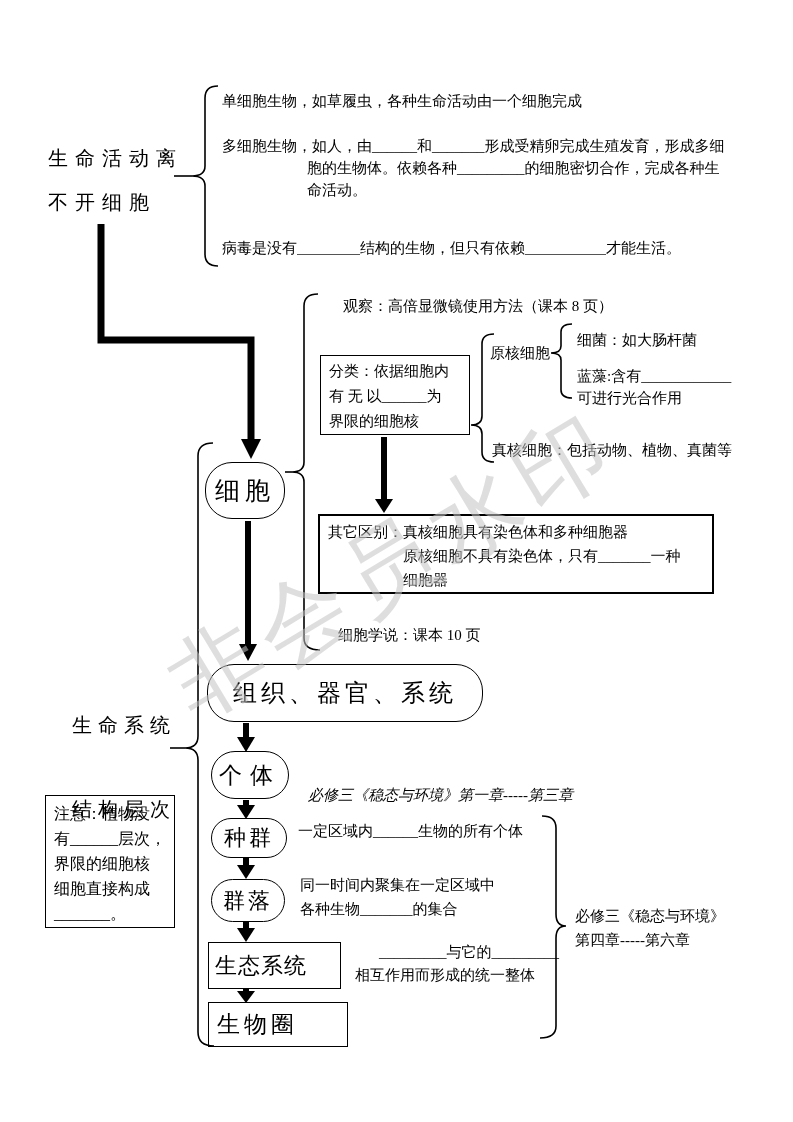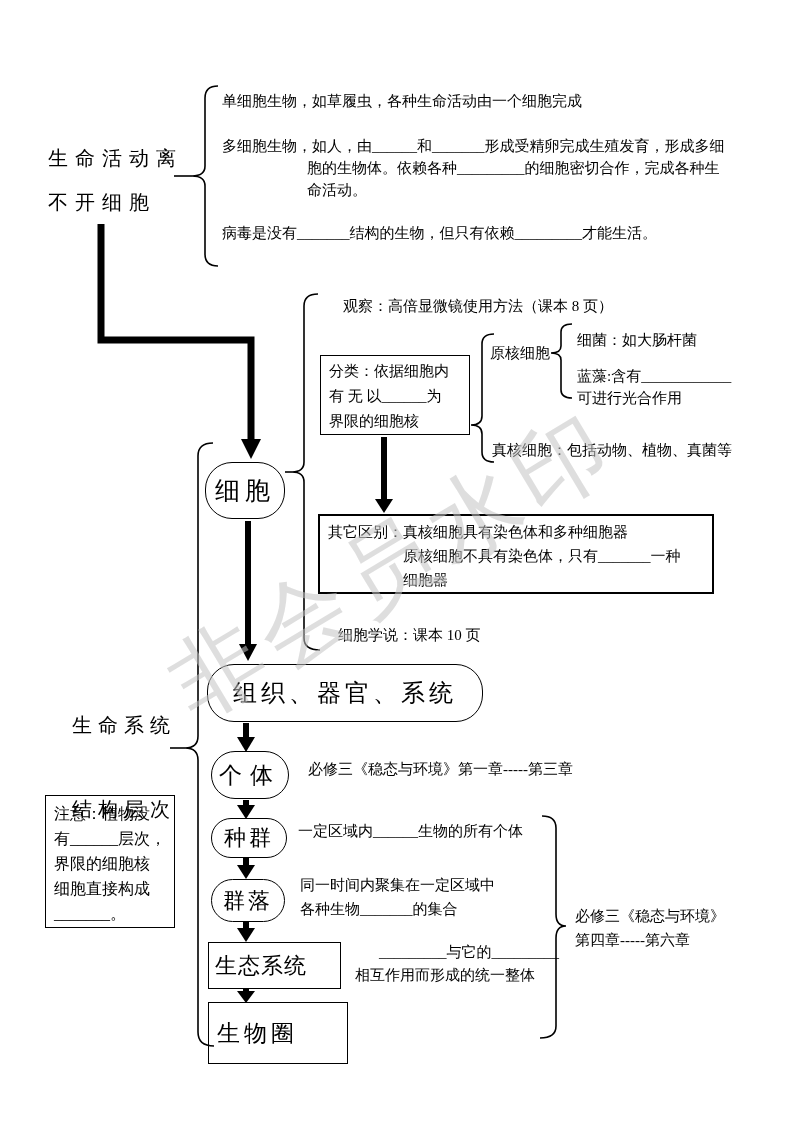--- a/index.html
+++ b/index.html
@@ -72,21 +72,21 @@
     </g>
   </svg>
 
   <div class="abs txt" style="left:48px;top:145px;font-size:20px;letter-spacing:7px;">生命活动离</div>
   <div class="abs txt" style="left:48px;top:189px;font-size:20px;letter-spacing:7px;">不开细胞</div>
 
   <div class="abs txt t15" style="left:222px;top:92px;">单细胞生物，如草履虫，各种生命活动由一个细胞完成</div>
   <div class="abs txt t15" style="left:222px;top:137px;">多细胞生物，如人，由______和_______形成受精卵完成生殖发育，形成多细</div>
   <div class="abs txt t15" style="left:307px;top:159px;">胞的生物体。依赖各种_________的细胞密切合作，完成各种生</div>
   <div class="abs txt t15" style="left:307px;top:181px;">命活动。</div>
-  <div class="abs txt t15" style="left:222px;top:224px;">病毒是没有_______结构的生物，但只有依赖_________才能生活。</div>
+  <div class="abs txt t15" style="left:222px;top:240px;font-family:Liberation Mono, monospace;">病毒是没有_______结构的生物，但只有依赖_________才能生活。</div>
 
   <div class="abs txt t15" style="left:343px;top:297px;">观察：高倍显微镜使用方法（课本 8 页）</div>
 
   <div class="box txt" style="left:320px;top:355px;width:150px;height:80px;padding:3px 8px;">
     <div class="t15" style="line-height:25px;">分类：依据细胞内</div>
     <div class="t15" style="line-height:25px;">有 无 以______为</div>
     <div class="t15" style="line-height:25px;">界限的细胞核</div>
   </div>
 
   <div class="abs txt t15" style="left:490px;top:344px;">原核细胞</div>
@@ -122,28 +122,28 @@
   </div>
 
   <div class="box center txt" style="left:211px;top:879px;width:74px;height:43px;">
     <span style="font-size:22px;letter-spacing:3px;">群落</span>
   </div>
 
   <div class="box txt" style="left:208px;top:942px;width:133px;height:47px;display:flex;align-items:center;padding-left:6px;">
     <span style="font-size:22px;letter-spacing:1px;">生态系统</span>
   </div>
 
-  <div class="box txt" style="left:208px;top:1002px;width:140px;height:62px;display:flex;align-items:center;padding-left:8px;">
+  <div class="box txt" style="left:208px;top:1002px;width:140px;height:45px;display:flex;align-items:center;padding-left:8px;">
     <span style="font-size:23px;letter-spacing:4px;">生物圈</span>
   </div>
 
   <div class="abs txt" style="left:72px;top:712px;font-size:20px;letter-spacing:6px;">生命系统</div>
   <div class="abs txt" style="left:72px;top:796px;font-size:20px;letter-spacing:6px;">结构层次</div>
 
-  <div class="abs txt t15" style="left:308px;top:760px;">必修三《稳态与环境》第一章-----第三章</div>
+  <div class="abs txt t15" style="left:308px;top:786px;font-style:italic;">必修三《稳态与环境》第一章-----第三章</div>
   <div class="abs txt t15" style="left:298px;top:822px;">一定区域内______生物的所有个体</div>
   <div class="abs txt t15" style="left:300px;top:876px;">同一时间内聚集在一定区域中</div>
   <div class="abs txt t15" style="left:300px;top:900px;">各种生物_______的集合</div>
   <div class="abs txt t15" style="left:355px;top:943px;margin-left:24px;">_________与它的_________</div>
   <div class="abs txt t15" style="left:355px;top:966px;">相互作用而形成的统一整体</div>
   <div class="abs txt t15" style="left:575px;top:907px;">必修三《稳态与环境》</div>
   <div class="abs txt t15" style="left:575px;top:931px;">第四章-----第六章</div>
 
   <div class="box txt" style="left:45px;top:795px;width:130px;height:133px;padding:5px 8px;">
     <div style="font-size:16px;line-height:25px;">注意：植物没</div>

